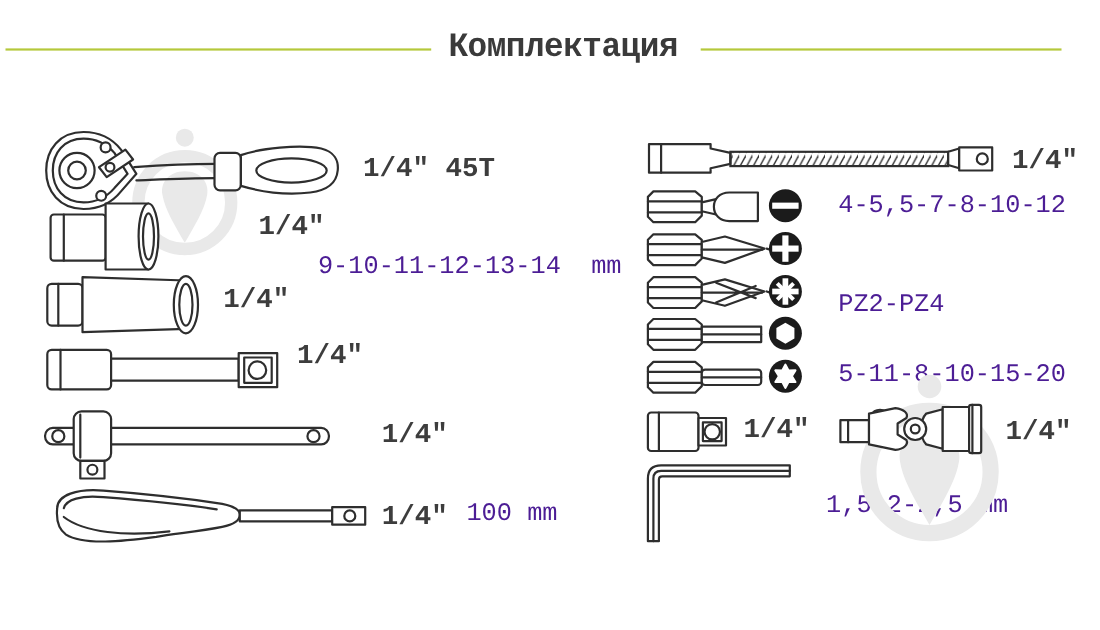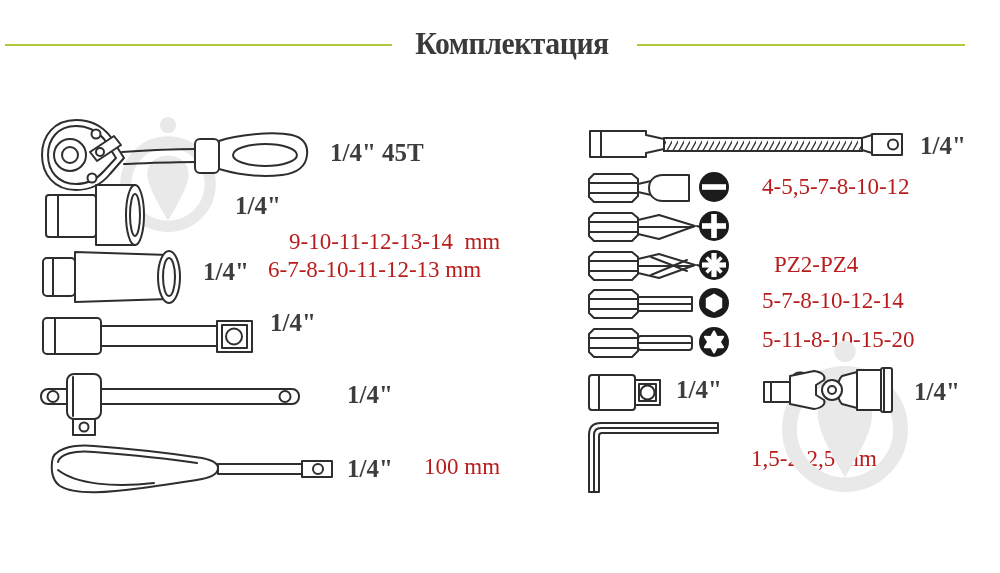--- a/index.html
+++ b/index.html
@@ -1,26 +1,26 @@
 <!DOCTYPE html>
 <html><head>
 <meta charset="utf-8">
 <style>
   html,body{margin:0;padding:0;background:#ffffff;}
   .stage{
     position:relative;width:1000px;height:529px;background:#ffffff;overflow:hidden;
-    font-family:Liberation Serif, serif;color:#3d3d3d;
+    font-family:Liberation Mono, monospace;color:#3d3d3d;
   }
   .rule{position:absolute;height:2px;background:#b5c83b;}
   .page-title{
     position:absolute;top:26px;left:512px;transform:translateX(-50%) scaleX(.96);
     font-size:31px;font-weight:700;color:#3a3a3a;white-space:nowrap;letter-spacing:-.5px;
   }
   .lbl{position:absolute;font-size:25px;font-weight:700;color:#3d3d3d;white-space:pre;}
-  .val{position:absolute;font-size:23px;font-weight:400;color:#b91c1c;white-space:pre;line-height:22px;}
+  .val{position:absolute;font-size:23px;font-weight:400;color:#4c1d95;white-space:pre;line-height:22px;}
   .art{position:absolute;z-index:2;}
   .wm{position:absolute;z-index:1;}
   svg{display:block;overflow:visible;}
   .ln{fill:#ffffff;stroke:#2e2e2e;stroke-width:2;stroke-linejoin:round;stroke-linecap:round;}
   .st{fill:none;stroke:#2e2e2e;stroke-width:2;stroke-linejoin:round;stroke-linecap:round;}
   .ic{fill:#1b1b1b;}
   .icw{fill:#ffffff;}
 </style>
 </head>
 <body>
@@ -76,21 +76,20 @@
   </div>
 
   <svg class="art" style="left:42px;top:246px;" width="150" height="62" viewBox="0 0 150 62">
     <rect class="ln" x="1" y="12" width="32" height="38" rx="4"></rect>
     <path class="st" d="M11,12 L11,50"></path>
     <path class="ln" d="M33,6 L127,9 L127,53 L33,56 Z"></path>
     <ellipse class="ln" cx="127" cy="31" rx="11" ry="26"></ellipse>
     <ellipse class="st" cx="127" cy="31" rx="6" ry="19"></ellipse>
   </svg>
   <div class="lbl" style="left:203px;top:258px;">1/4"</div>
-  <div class="val" style="left:268px;top:259px;">6-7-8-10-11-12-13 mm</div>
 
   <svg class="art" style="left:42px;top:312px;" width="212" height="48" viewBox="0 0 212 48">
     <rect class="ln" x="1" y="6" width="58" height="36" rx="4"></rect>
     <path class="st" d="M13,6 L13,42"></path>
     <rect class="ln" x="59" y="14" width="116" height="20"></rect>
     <rect class="ln" x="175" y="9" width="35" height="31"></rect>
     <rect class="st" x="180" y="13" width="25" height="23"></rect>
     <circle class="ln" cx="192" cy="24.5" r="8"></circle>
   </svg>
   <div class="lbl" style="left:270px;top:309px;">1/4"</div>
@@ -166,33 +165,32 @@
   </svg>
   <svg class="art" style="left:699px;top:250px;" width="30" height="30" viewBox="0 0 30 30">
     <circle class="ic" cx="15" cy="15" r="15"></circle>
     <rect class="icw" x="12.4" y="3" width="5.2" height="24"></rect>
     <rect class="icw" x="3" y="12.4" width="24" height="5.2"></rect>
     <g transform="rotate(45 15 15)">
       <rect class="icw" x="13.2" y="4.5" width="3.6" height="21"></rect>
       <rect class="icw" x="4.5" y="13.2" width="21" height="3.6"></rect>
     </g>
   </svg>
-  <div class="val" style="left:762px;top:254px;margin-left:12px;">PZ2-PZ4</div>
+  <div class="val" style="left:762px;top:266px;">PZ2-PZ4</div>
 
   <svg class="art" style="left:587px;top:287px;" width="112" height="34" viewBox="0 0 112 34">
     <path class="ln" d="M7,3 L45,3 L51,8 L51,25 L45,31 L7,31 L2,26 L2,8 Z"></path>
     <path class="st" d="M2,12 L51,12 M2,22 L51,22"></path>
     <rect class="ln" x="51" y="10" width="54" height="14"></rect>
     <path class="st" d="M51,17 L105,17"></path>
   </svg>
   <svg class="art" style="left:699px;top:288px;" width="30" height="30" viewBox="0 0 30 30">
     <circle class="ic" cx="15" cy="15" r="15"></circle>
     <polygon class="icw" points="15,5.5 23.2,10.25 23.2,19.75 15,24.5 6.8,19.75 6.8,10.25"></polygon>
   </svg>
-  <div class="val" style="left:762px;top:290px;">5-7-8-10-12-14</div>
 
   <svg class="art" style="left:587px;top:326px;" width="112" height="34" viewBox="0 0 112 34">
     <path class="ln" d="M7,3 L45,3 L51,8 L51,25 L45,31 L7,31 L2,26 L2,8 Z"></path>
     <path class="st" d="M2,12 L51,12 M2,22 L51,22"></path>
     <rect class="ln" x="51" y="10" width="54" height="14" rx="3"></rect>
     <path class="st" d="M51,17 L105,17"></path>
   </svg>
   <svg class="art" style="left:699px;top:327px;" width="30" height="30" viewBox="0 0 30 30">
     <circle class="ic" cx="15" cy="15" r="15"></circle>
     <polygon class="icw" stroke="#ffffff" stroke-width="2" stroke-linejoin="round" points="15,4.5 17.9,9.98 24.09,9.75 20.8,15 24.09,20.25 17.9,20.02 15,25.5 12.1,20.02 5.91,20.25 9.2,15 5.91,9.75 12.1,9.98"></polygon>

